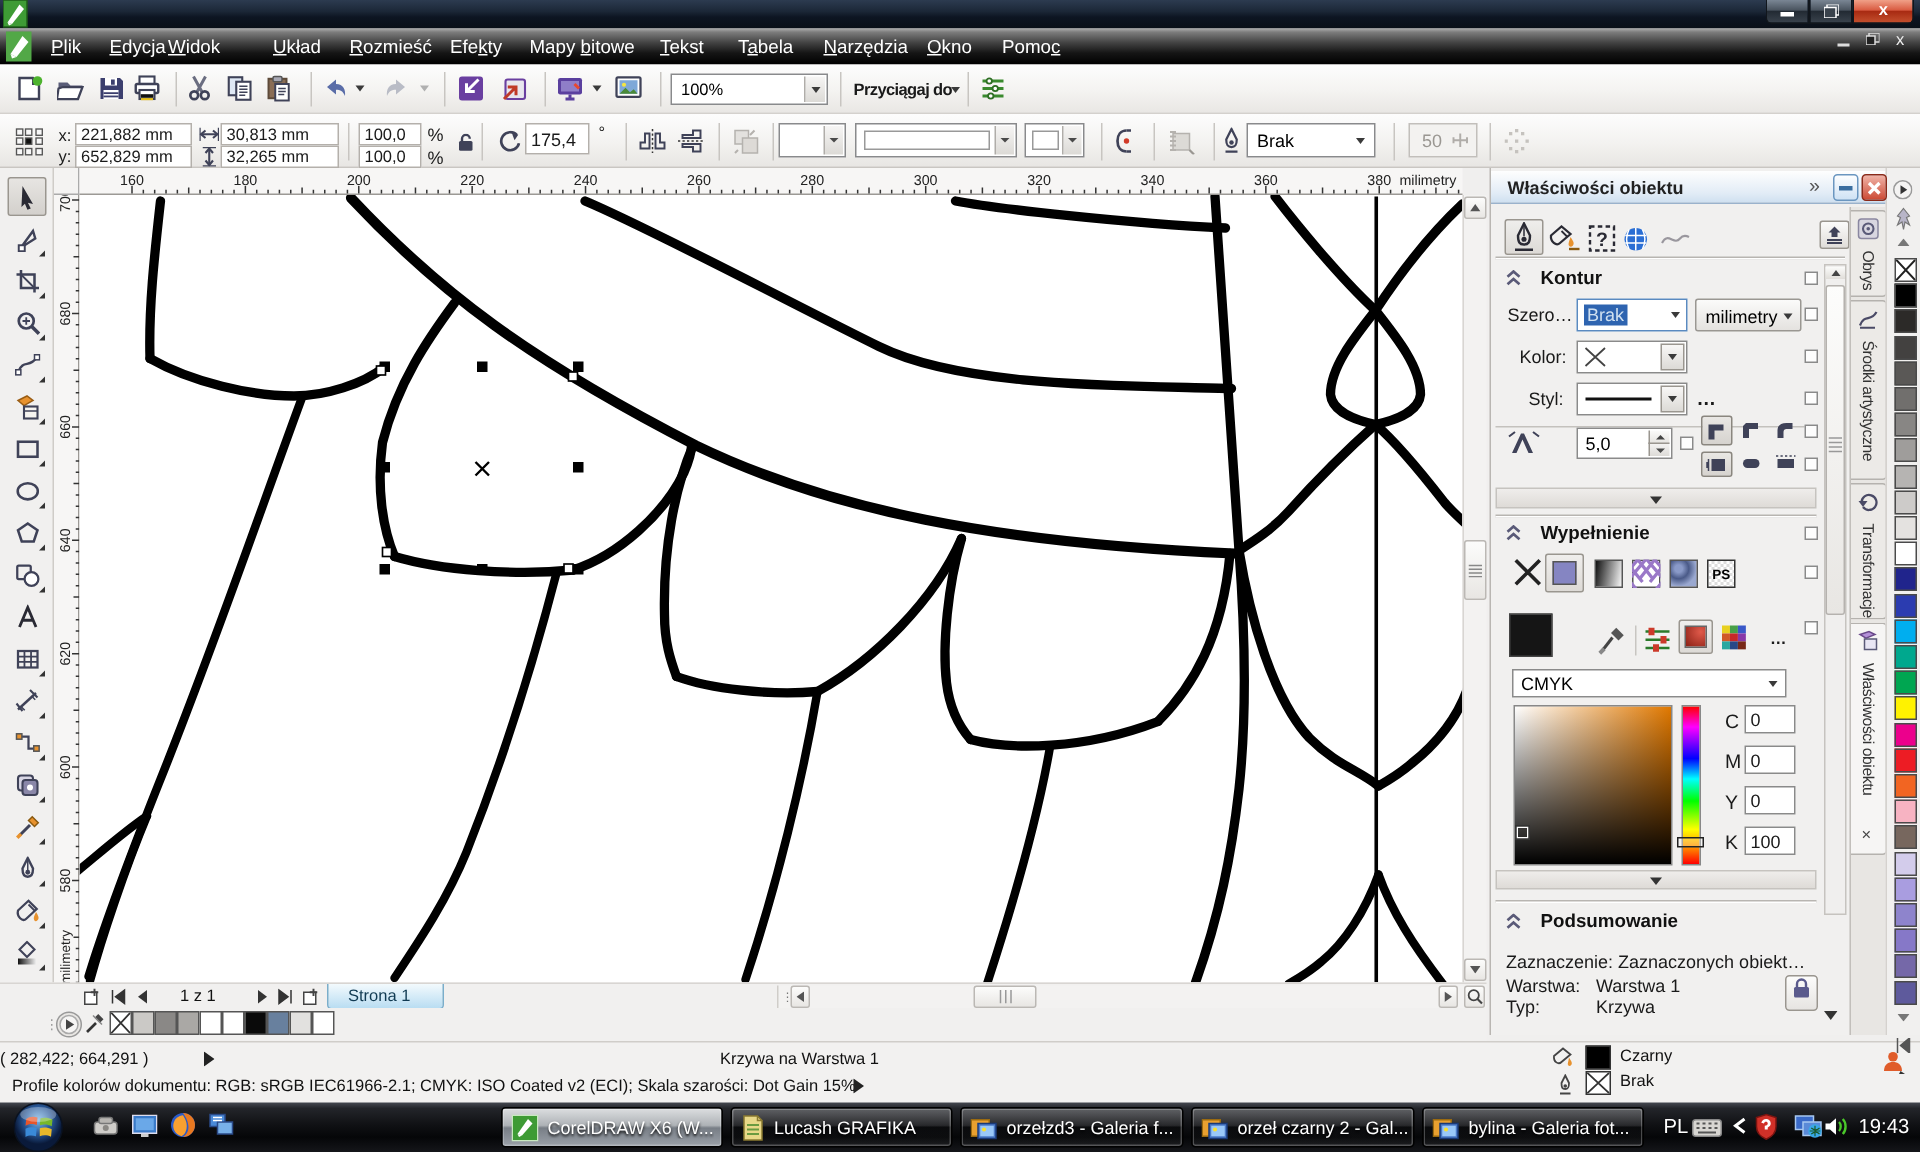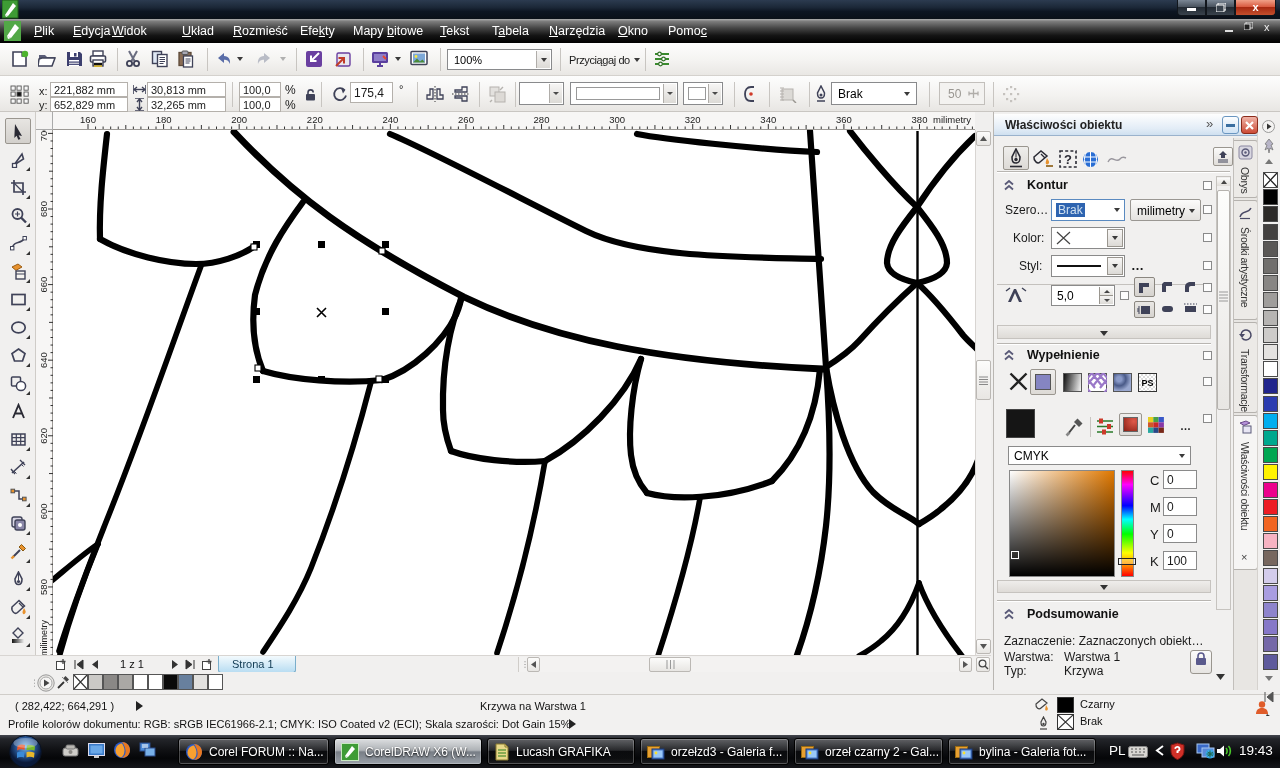--- a/index.html
+++ b/index.html
@@ -245,21 +245,21 @@
         </svg>
       </div>
 <div class="sep" style="left:440px;top:5px;height:23px;"></div>
 <div class="combo" style="left:447px;top:6px;width:105px;height:21px;">
         <span style="margin-left:6px;">100%</span>
         <div class="cbtn">
           <div class="arr-d"></div>
         </div>
       </div>
 <div class="sep" style="left:560px;top:5px;height:23px;"></div>
-<div class="lbl" style="left:569px;top:11px;letter-spacing:-0.4px;">Przyciągaj do</div>
+<div class="lbl" style="left:569px;top:11px;letter-spacing:-0.4px;font-weight:bold;">Przyciągaj do</div>
 <div class="abs" style="left:634px;top:15px;">
         <div class="arr-d"></div>
       </div>
 <div class="sep" style="left:645px;top:5px;height:23px;"></div>
 <div class="abs" style="left:653px;top:7px;">
         <svg width="18" height="18" viewBox="0 0 18 18" style="">
           <path d="M2 4 h4 M8 4 h8 M2 9 h8 M12 9 h4 M2 14 h5 M9 14 h7" stroke="#3a8a2e" stroke-width="2"></path>
           <circle cx="6.5" cy="4" r="1.8" fill="#fff" stroke="#2e6e24" stroke-width="1.2"></circle>
           <circle cx="10.5" cy="9" r="1.8" fill="#fff" stroke="#2e6e24" stroke-width="1.2"></circle>
           <circle cx="7.5" cy="14" r="1.8" fill="#fff" stroke="#2e6e24" stroke-width="1.2"></circle>
@@ -928,21 +928,21 @@
 <div class="swatch" style="left:103px;background:#8a8886;"></div>
 <div class="swatch" style="left:118px;background:#aaa8a5;"></div>
 <div class="swatch" style="left:133px;background:#ffffff;"></div>
 <div class="swatch" style="left:148px;background:#ffffff;"></div>
 <div class="swatch" style="left:163px;background:#0a0a0a;"></div>
 <div class="swatch" style="left:178px;background:#68809e;"></div>
 <div class="swatch" style="left:193px;background:#e2e1df;"></div>
 <div class="swatch" style="left:208px;background:#ffffff;"></div>
 </div>
 <div id="statusbar" class="abs">
-<div class="abs" style="left:15px;top:5px;text-align:right;">( 282,422; 664,291 )</div>
+<div class="abs" style="left:0;top:5px;text-align:right;">( 282,422; 664,291 )</div>
 <div class="abs" style="left:135px;top:6px;">
         <svg width="8" height="10" viewBox="0 0 8 10" style="">
           <path d="M1 0 L8 5 L1 10 Z" fill="#222"></path>
         </svg>
       </div>
 <div class="abs" style="left:480px;top:5px;">Krzywa na Warstwa 1</div>
 <div class="abs" style="left:8px;top:23px;">Profile kolorów dokumentu: RGB: sRGB IEC61966-2.1; CMYK: ISO Coated v2 (ECI); Skala szarości: Dot Gain 15%</div>
 <div class="abs" style="left:568px;top:24px;">
         <svg width="8" height="10" viewBox="0 0 8 10" style="">
           <path d="M1 0 L8 5 L1 10 Z" fill="#222"></path>
@@ -1374,30 +1374,20 @@
           <path d="M4 5 C6 3 8 2.5 9 2.5 C10.5 5 11.5 7 11.5 9.5 C11.5 13 10 15.5 8 16.5 C5 15.5 2.5 13 2.5 9.5 C2.5 8 3 6.5 4 5 Z" fill="#f8a030"></path>
         </svg>
       </div>
 <div class="abs" style="left:139px;top:7px;">
         <svg width="17" height="16" viewBox="0 0 17 16" style="">
           <rect x="1" y="1" width="10" height="8" fill="#4a8ad8" stroke="#2a4a88"></rect>
           <rect x="6" y="6" width="10" height="8" fill="#78b0e8" stroke="#2a4a88"></rect>
           <path d="M3 3 h6 M3 5 h6" stroke="#fff"></path>
         </svg>
       </div>
-<div class="tbtn" style="left:178px;width:151px;">
-        <span class="ti">
-          <svg width="18" height="18" viewBox="0 0 18 18" style="">
-            <circle cx="9" cy="9" r="8" fill="#2a5ac8"></circle>
-            <path d="M9 1 C13 1 17 4 17 9 C17 14 13 17 9 17 C12 15 13 12 12.5 9 C12 5.5 10.5 3 9 1 Z" fill="#e87820"></path>
-            <path d="M4 5 C6 3 8 2.5 9 2.5 C10.5 5 11.5 7 11.5 9.5 C11.5 13 10 15.5 8 16.5 C5 15.5 2.5 13 2.5 9.5 C2.5 8 3 6.5 4 5 Z" fill="#f8a030"></path>
-          </svg>
-        </span>
-        <span class="tt">Corel FORUM :: Na...</span>
-      </div>
 <div class="tbtn act" style="left:334px;width:148px;align-items:center;">
         <span class="ti">
           <svg width="18" height="18" viewBox="0 0 18 18" style="">
             <rect x="0.5" y="0.5" width="17" height="17" fill="#3e9b35" stroke="#c8e8c0"></rect>
             <path d="M4 13 L11 3 L14 6 L7 14 Z" fill="#fff"></path>
             <path d="M4 13 L7 14 L5 15 Z" fill="#fff"></path>
           </svg>
         </span>
         <span class="tt">CorelDRAW X6 (W...</span>
       </div>

